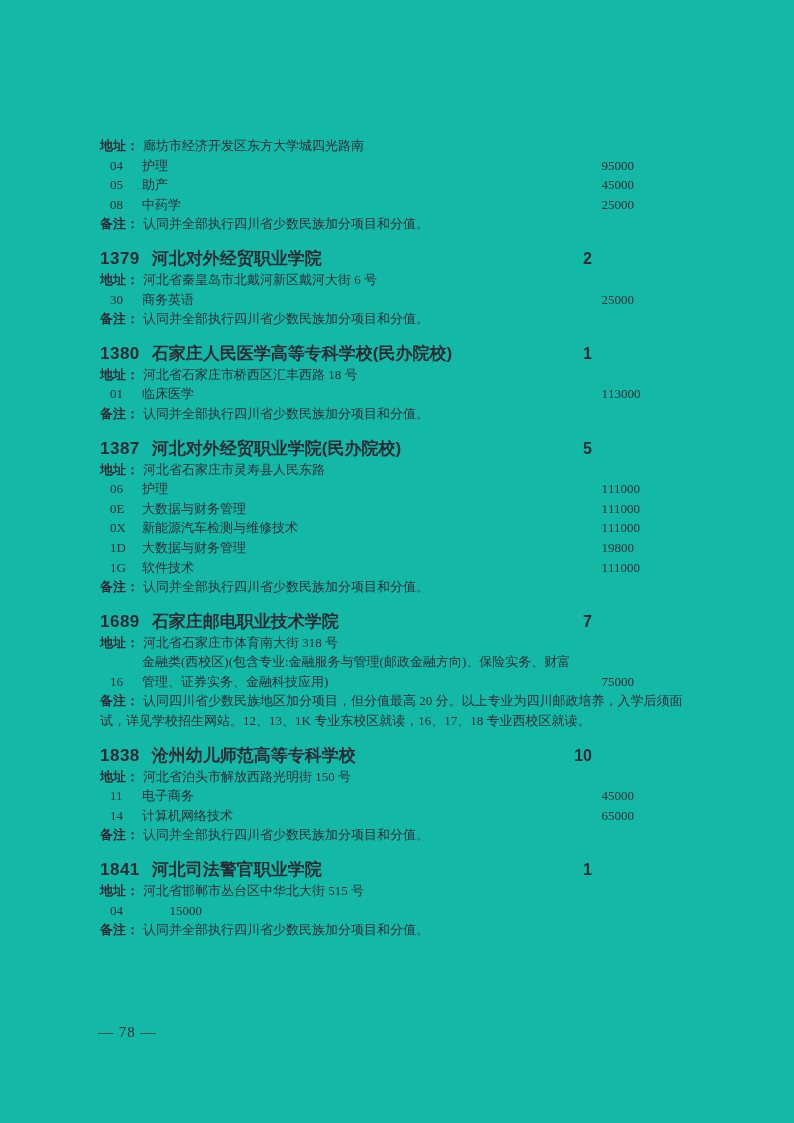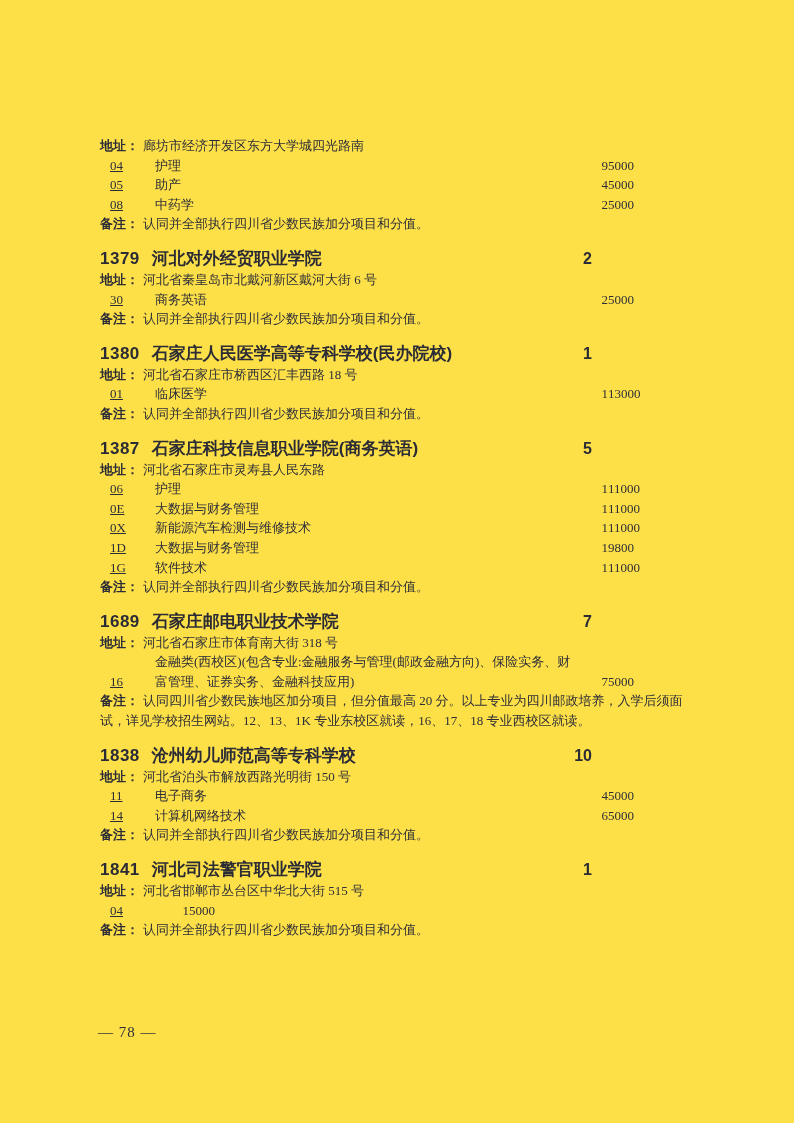--- a/index.html
+++ b/index.html
@@ -8,21 +8,21 @@
     width: 794px;
     height: 1123px;
     position: relative;
     font-family: "Liberation Serif", "DejaVu Serif", serif;
     color: #2d2d38;
   }
   .page {
     position: relative;
     width: 794px;
     height: 1123px;
-    background: #fde047;
+    background: #14b8a6;
     overflow: hidden;
   }
   .content {
     position: absolute;
     top: 136px;
     left: 100px;
     width: 600px;
   }
   .school-block { margin-top: 14px; }
   .school-block.first { margin-top: 0; }
@@ -50,21 +50,21 @@
   }
   .kai { color: #2d2d38; }
   .major-row {
     display: flex;
     align-items: flex-end;
     width: 566px;
     padding-left: 10px;
     font-size: 13px;
     line-height: 19.6px;
   }
-  .m-code { width: 22px; margin-right: 23px; white-space: nowrap; text-decoration: underline; }
+  .m-code { width: 22px; margin-right: 10px; white-space: nowrap; }
   .m-name { flex: 1; }
   .m-count { width: 34px; text-align: right; }
   .m-tuition { width: 58px; text-align: left; }
   .footer {
     position: absolute;
     left: 98px;
     top: 1024px;
     font-size: 15px;
     letter-spacing: 1px;
     color: #2d2d38;
@@ -148,21 +148,21 @@
   </div>
 </div>
     <div class="line">
       <span class="lbl">备注：</span><span class="kai">认同并全部执行四川省少数民族加分项目和分值。</span>
     </div>
   </section>
 
   <section class="school-block">
     <div class="school-header">
       <span class="s-code">1387</span>
-      <span class="s-name">石家庄科技信息职业学院(商务英语)</span>
+      <span class="s-name">河北对外经贸职业学院(民办院校)</span>
       <span class="s-total">5</span>
     </div>
     <div class="line">
       <span class="lbl">地址：</span><span class="kai">河北省石家庄市灵寿县人民东路</span>
     </div>
     <div class="majors">
   <div class="major-row">
     <span class="m-code">06</span>
     <span class="m-name">护理</span>
     <span class="m-count">1</span>

